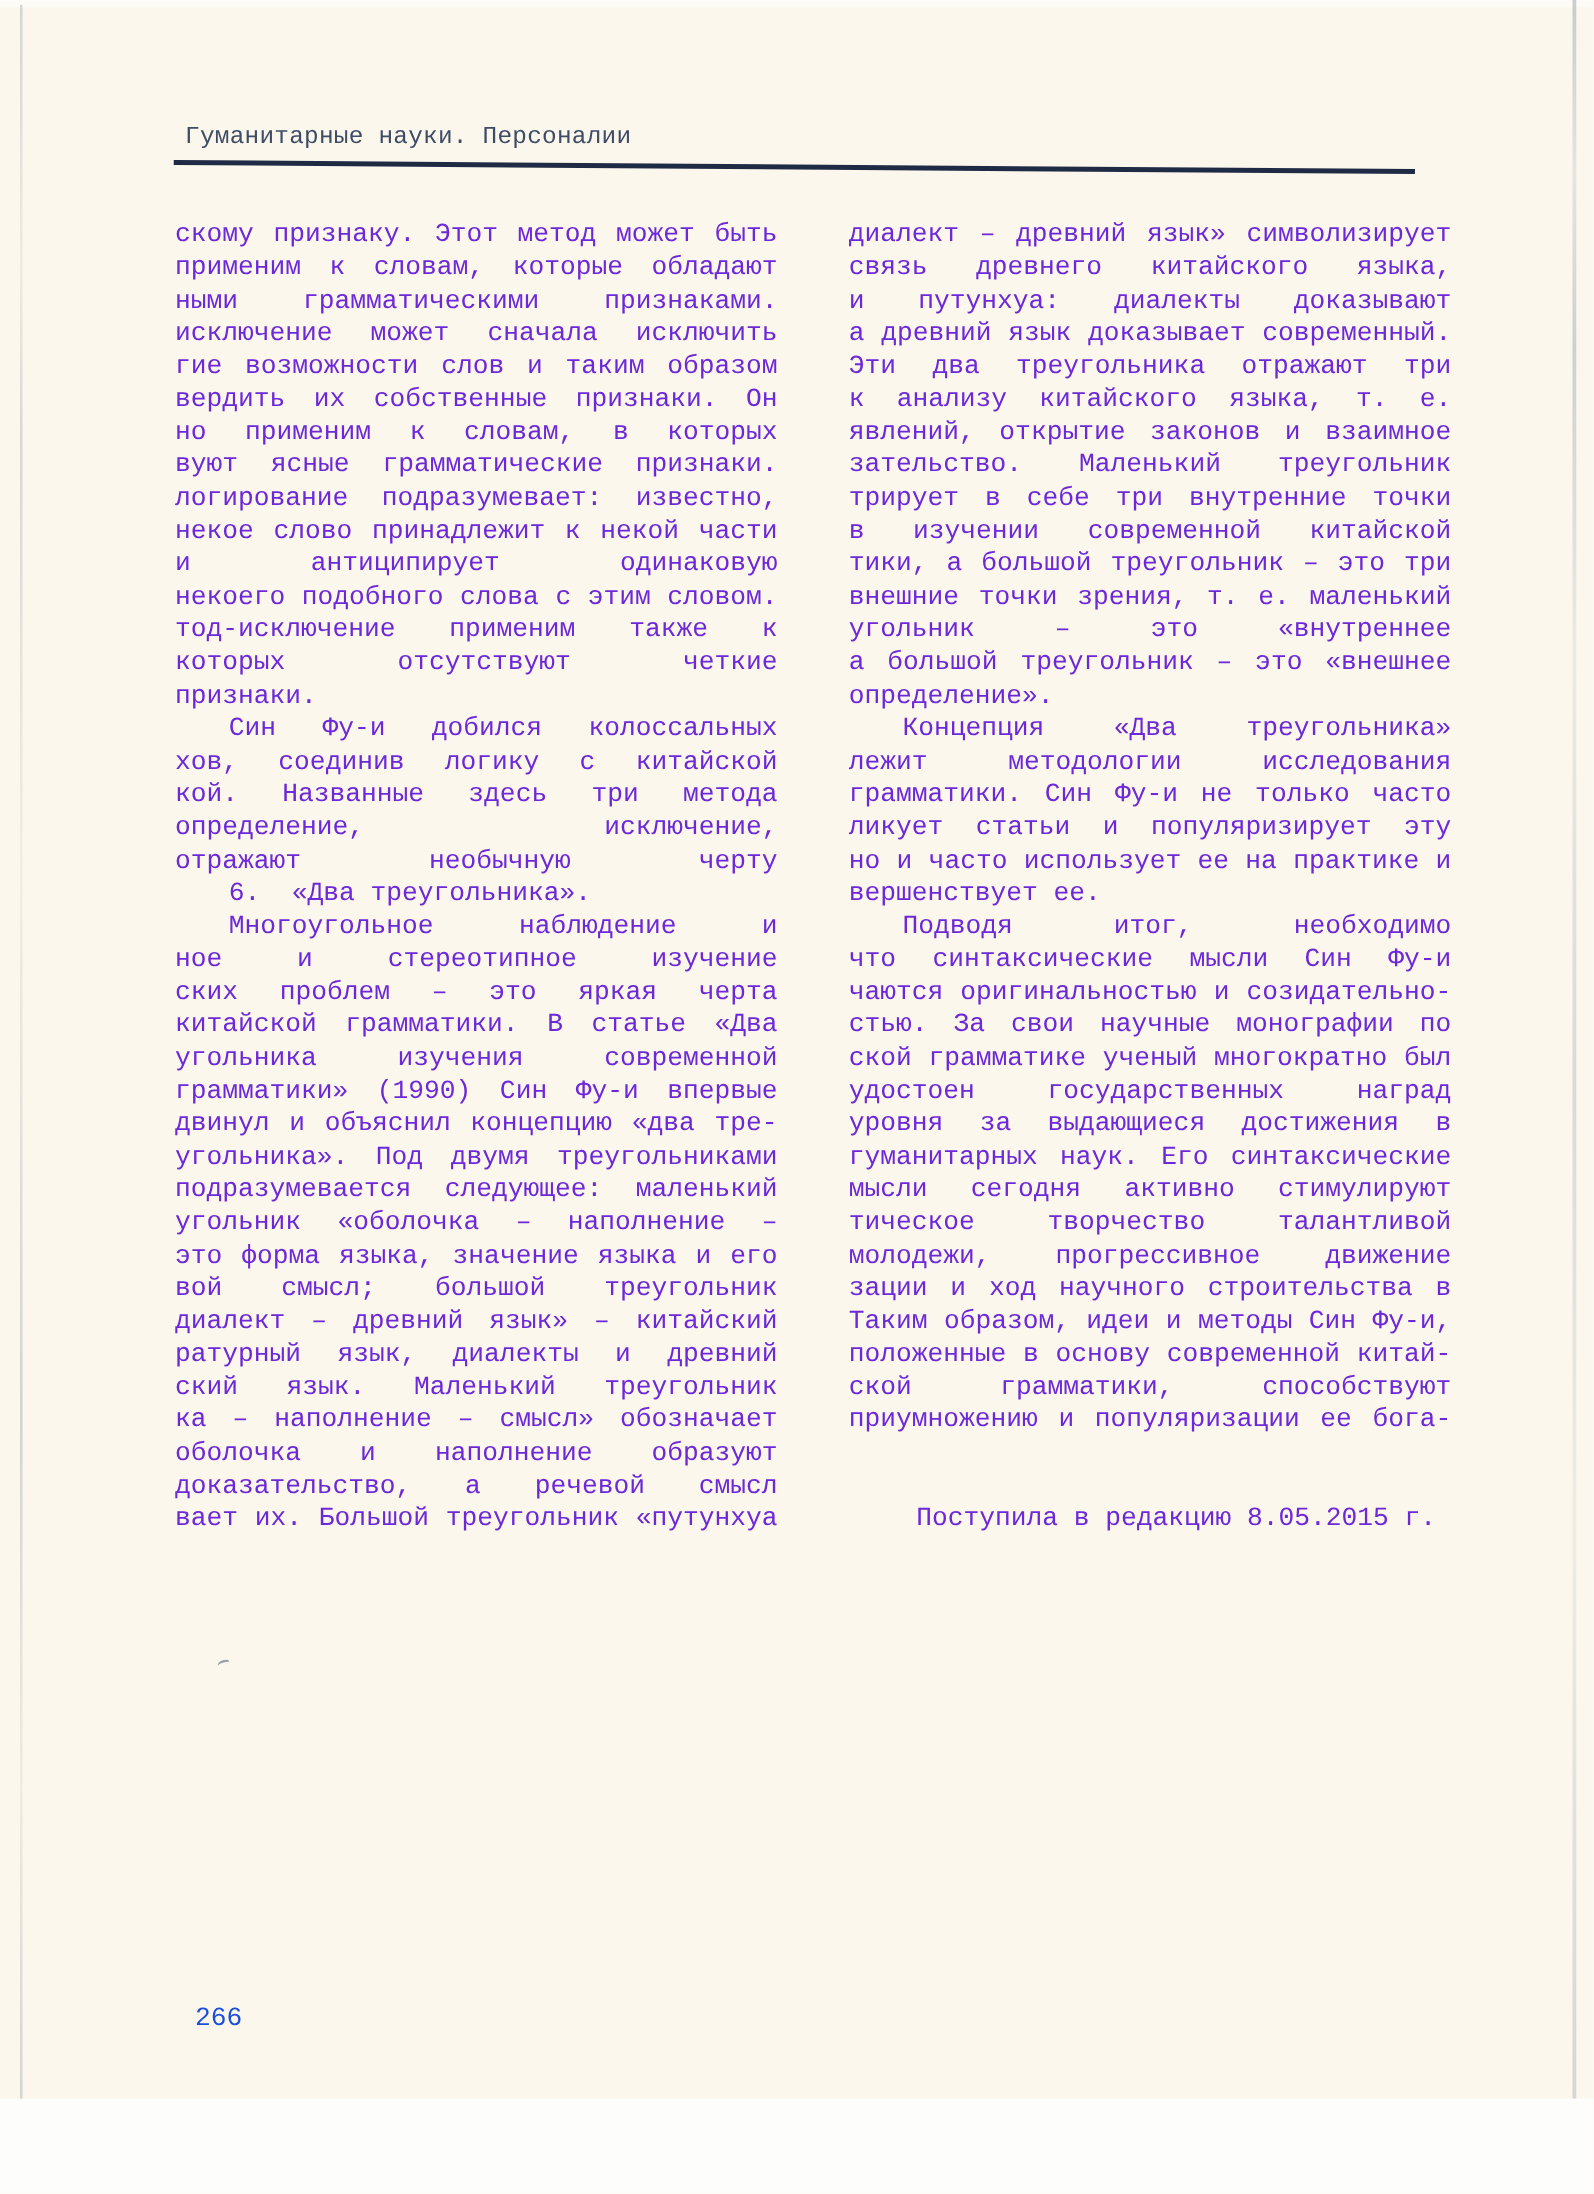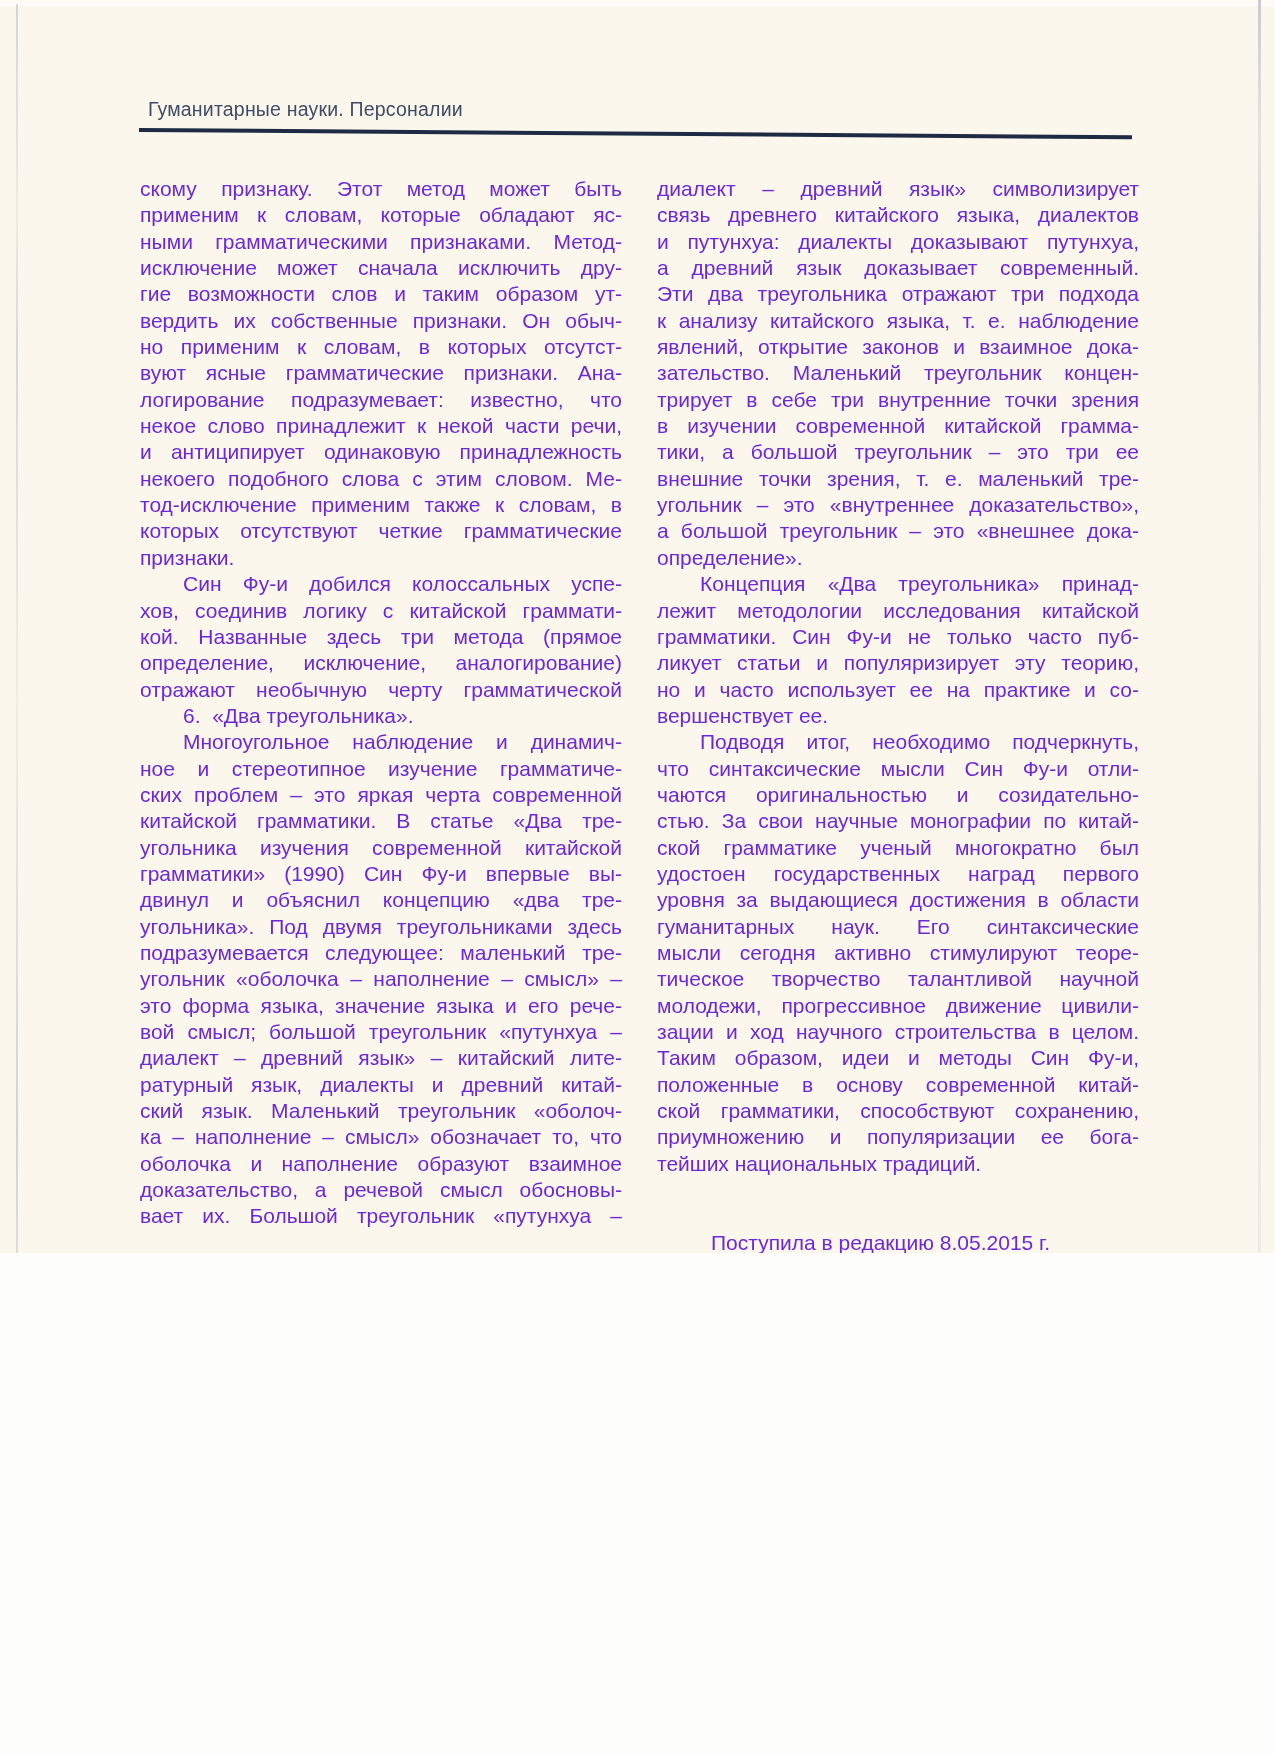--- a/index.html
+++ b/index.html
@@ -1,43 +1,43 @@
 <!DOCTYPE html>
 <html><head>
 <meta charset="utf-8">
 <style>
   html, body { margin: 0; padding: 0; background: #fdfdfb; }
   .page {
     position: relative;
     width: 1275px;
-    height: 1253px;
+    height: 1679px;
     background: #fbf7ec;
     overflow: hidden;
-    font-family: Liberation Sans, sans-serif;
+    font-family: Liberation Mono, monospace;
   }
   .top-strip {
     position: absolute; left: 0; top: 0; width: 1275px; height: 6px;
     background: rgba(255,255,255,0.55);
   }
   .header {
     position: absolute; left: 148px; top: 98px;
     font-size: 19.5px; letter-spacing: 0.2px; color: #3e4c66;
   }
   .rule {
     position: absolute; left: 139px; top: 128px; width: 993px; height: 4px;
     background: #1f2a45;
     transform: rotate(0.42deg); transform-origin: 0 50%;
     box-shadow: 0 4px 3px -2px rgba(110,120,145,0.35);
   }
   .column {
     position: absolute; top: 176px; width: 482px;
     font-size: 21px; line-height: 26.35px; color: #6d28d9;
   }
   .col-left  { left: 140px; }
-  .col-right { left: 657px; }
+  .col-right { left: 679px; }
   .line {
     height: 26.35px; overflow: hidden;
     text-align: justify; text-align-last: justify;
     white-space: normal;
   }
   .line.end  { text-align-last: left; }
   .line.in   { text-indent: 43px; }
   .line.date { text-align-last: left; text-indent: 54px; }
   .pagenum {
     position: absolute; left: 156px; top: 1604px;
@@ -163,21 +163,20 @@
       <div class="line">уровня за выдающиеся достижения в области</div>
       <div class="line">гуманитарных наук. Его синтаксические</div>
       <div class="line">мысли сегодня активно стимулируют теоре-</div>
       <div class="line">тическое творчество талантливой научной</div>
       <div class="line">молодежи, прогрессивное движение цивили-</div>
       <div class="line">зации и ход научного строительства в целом.</div>
       <div class="line">Таким образом, идеи и методы Син Фу-и,</div>
       <div class="line">положенные в основу современной китай-</div>
       <div class="line">ской грамматики, способствуют сохранению,</div>
       <div class="line">приумножению и популяризации ее бога-</div>
-      <div class="line end">тейших национальных традиций.</div>
       <div class="line gap">&nbsp;</div>
       <div class="line gap">&nbsp;</div>
       <div class="line date">Поступила в редакцию 8.05.2015 г.</div>
     </div>
 
   <div class="artifact"></div>
 
   <div class="pagenum">266</div>
 
   <div class="edge-left"></div>

